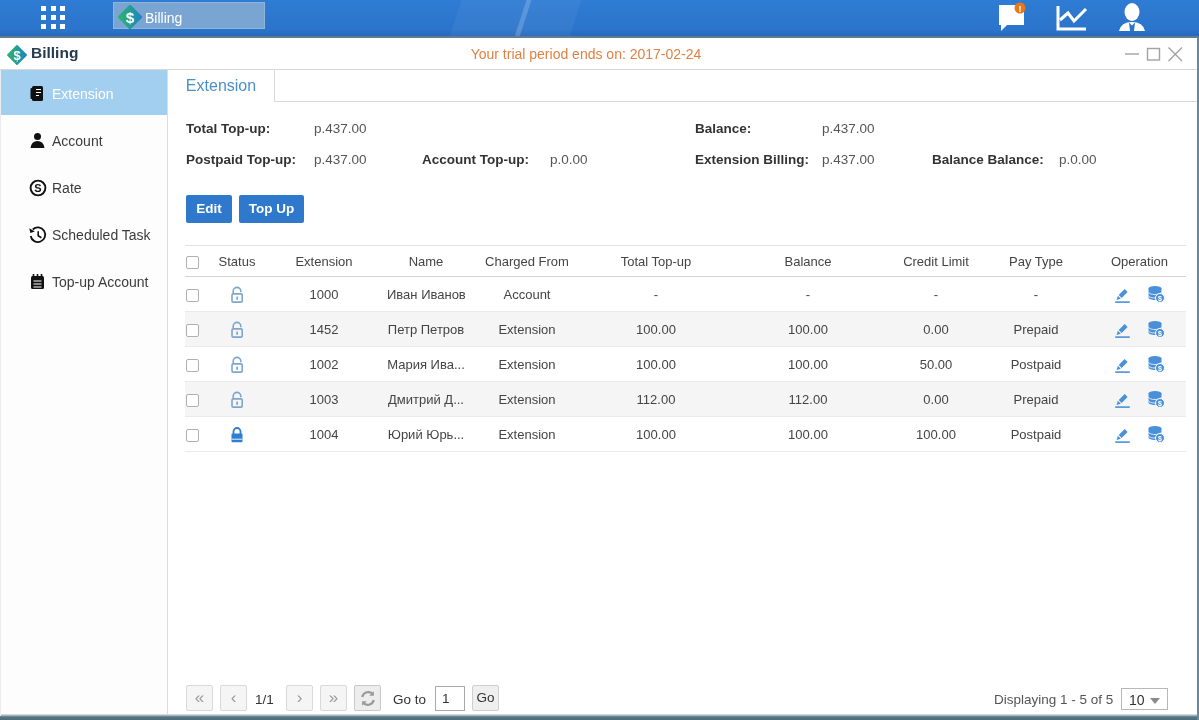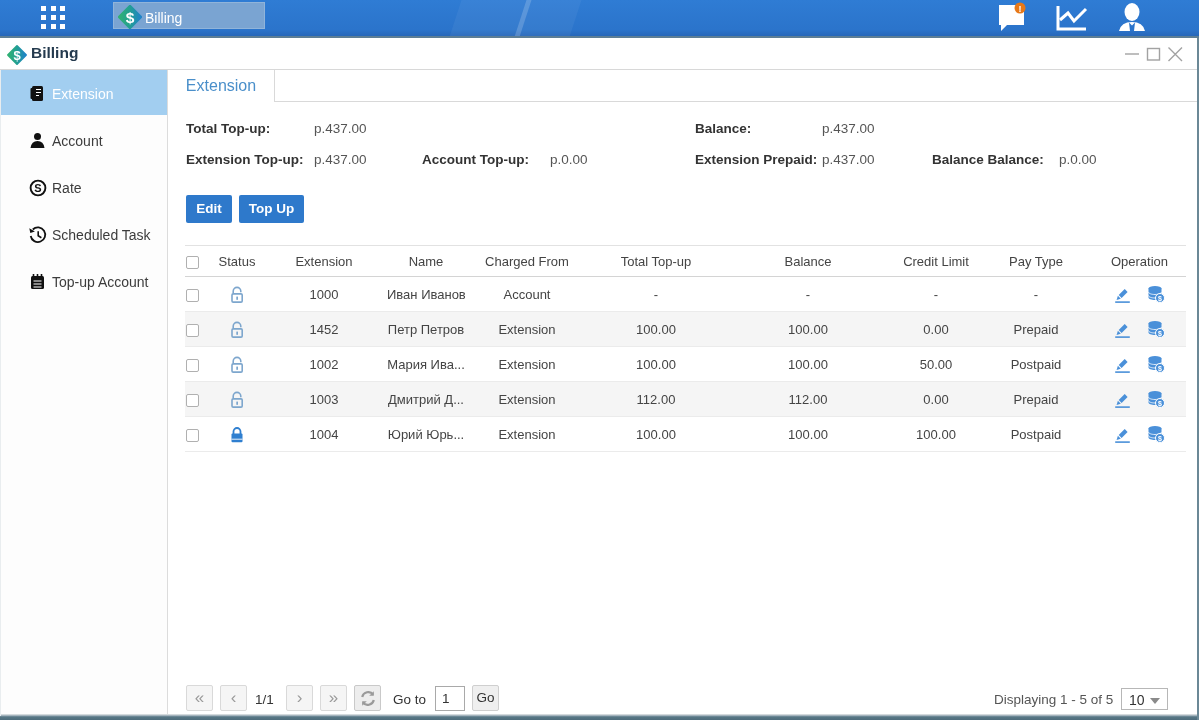--- a/index.html
+++ b/index.html
@@ -130,20 +130,21 @@
       </svg>
     </div>
   </div>
 
   <div id="titlebar">
     <svg class="ticon" width="20" height="20" viewBox="0 0 20 20">
       <path d="M10 1 L19 10 L10 19 L1 10 Z" fill="url(#dg)" stroke="url(#dg)" stroke-width="1.8" stroke-linejoin="round"></path>
       <text x="10" y="14.5" font-size="13" font-weight="bold" fill="#fff" text-anchor="middle" font-family="Liberation Sans">$</text>
     </svg>
     <span class="ttl">Billing</span>
+    <div id="trial">Your trial period ends on: 2017-02-24</div>
     <div id="winctl">
       <svg width="80" height="32" viewBox="0 0 80 32">
         <path d="M6 16 h14" stroke="#a2a2a2" stroke-width="1.4"></path>
         <rect x="28.5" y="10.5" width="12" height="11.5" fill="none" stroke="#a2a2a2" stroke-width="1.4"></rect>
         <path d="M49.5 9.5 l13.5 13.5 M63 9.5 l-13.5 13.5" stroke="#a2a2a2" stroke-width="1.4"></path>
       </svg>
     </div>
   </div>
 
   <div id="sidebar">
@@ -190,25 +191,25 @@
   <div id="content">
     <div id="tabstrip">
         <div id="tab1">Extension</div>
       </div>
 
     <span class="lab" style="left:17px; top:51px;">Total Top-up:</span>
     <span class="val" style="left:145px; top:51px;">p.437.00</span>
     <span class="lab" style="left:526px; top:51px;">Balance:</span>
     <span class="val" style="left:653px; top:51px;">p.437.00</span>
 
-    <span class="lab" style="left:17px; top:82px;">Extension Top-up:</span>
+    <span class="lab" style="left:17px; top:82px;">Postpaid Top-up:</span>
     <span class="val" style="left:145px; top:82px;">p.437.00</span>
     <span class="lab" style="left:253px; top:82px;">Account Top-up:</span>
     <span class="val" style="left:381px; top:82px;">p.0.00</span>
-    <span class="lab" style="left:526px; top:82px;">Extension Prepaid:</span>
+    <span class="lab" style="left:526px; top:82px;">Extension Billing:</span>
     <span class="val" style="left:653px; top:82px;">p.437.00</span>
     <span class="lab" style="left:763px; top:82px;">Balance Balance:</span>
     <span class="val" style="left:890px; top:82px;">p.0.00</span>
 
     <div class="btn" style="left:17px; top:125px; width:46px;">Edit</div>
     <div class="btn" style="left:70px; top:125px; width:65px;">Top Up</div>
 
     <table id="tbl">
       <colgroup>
         <col style="width:28px">

